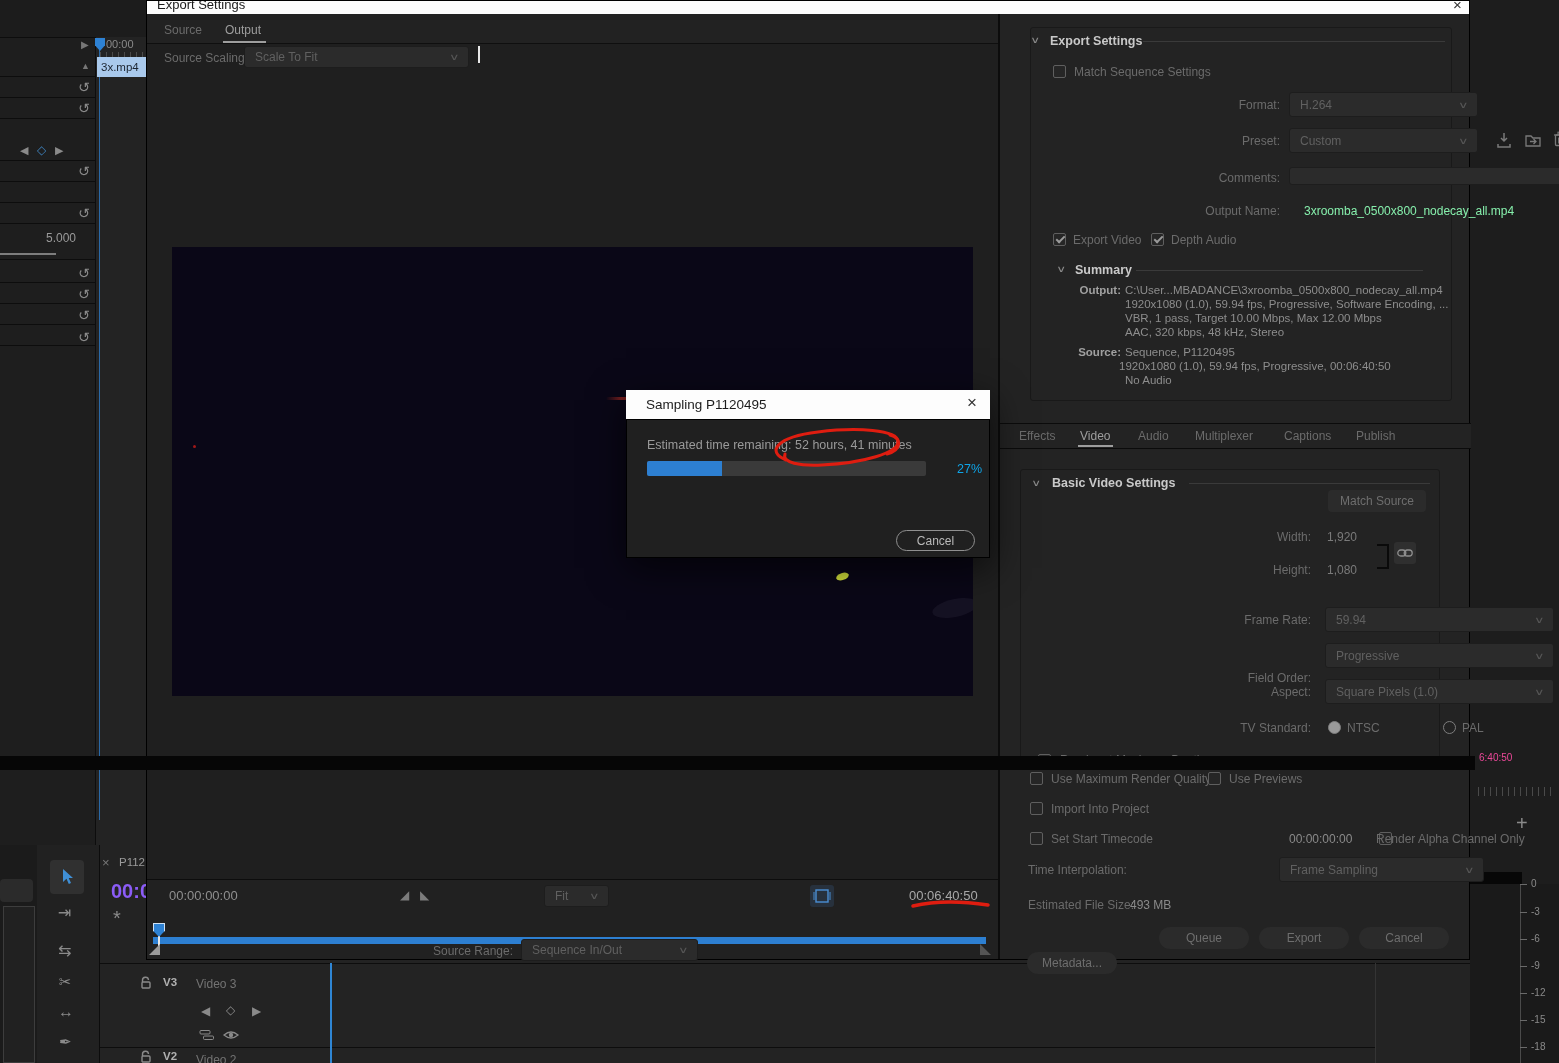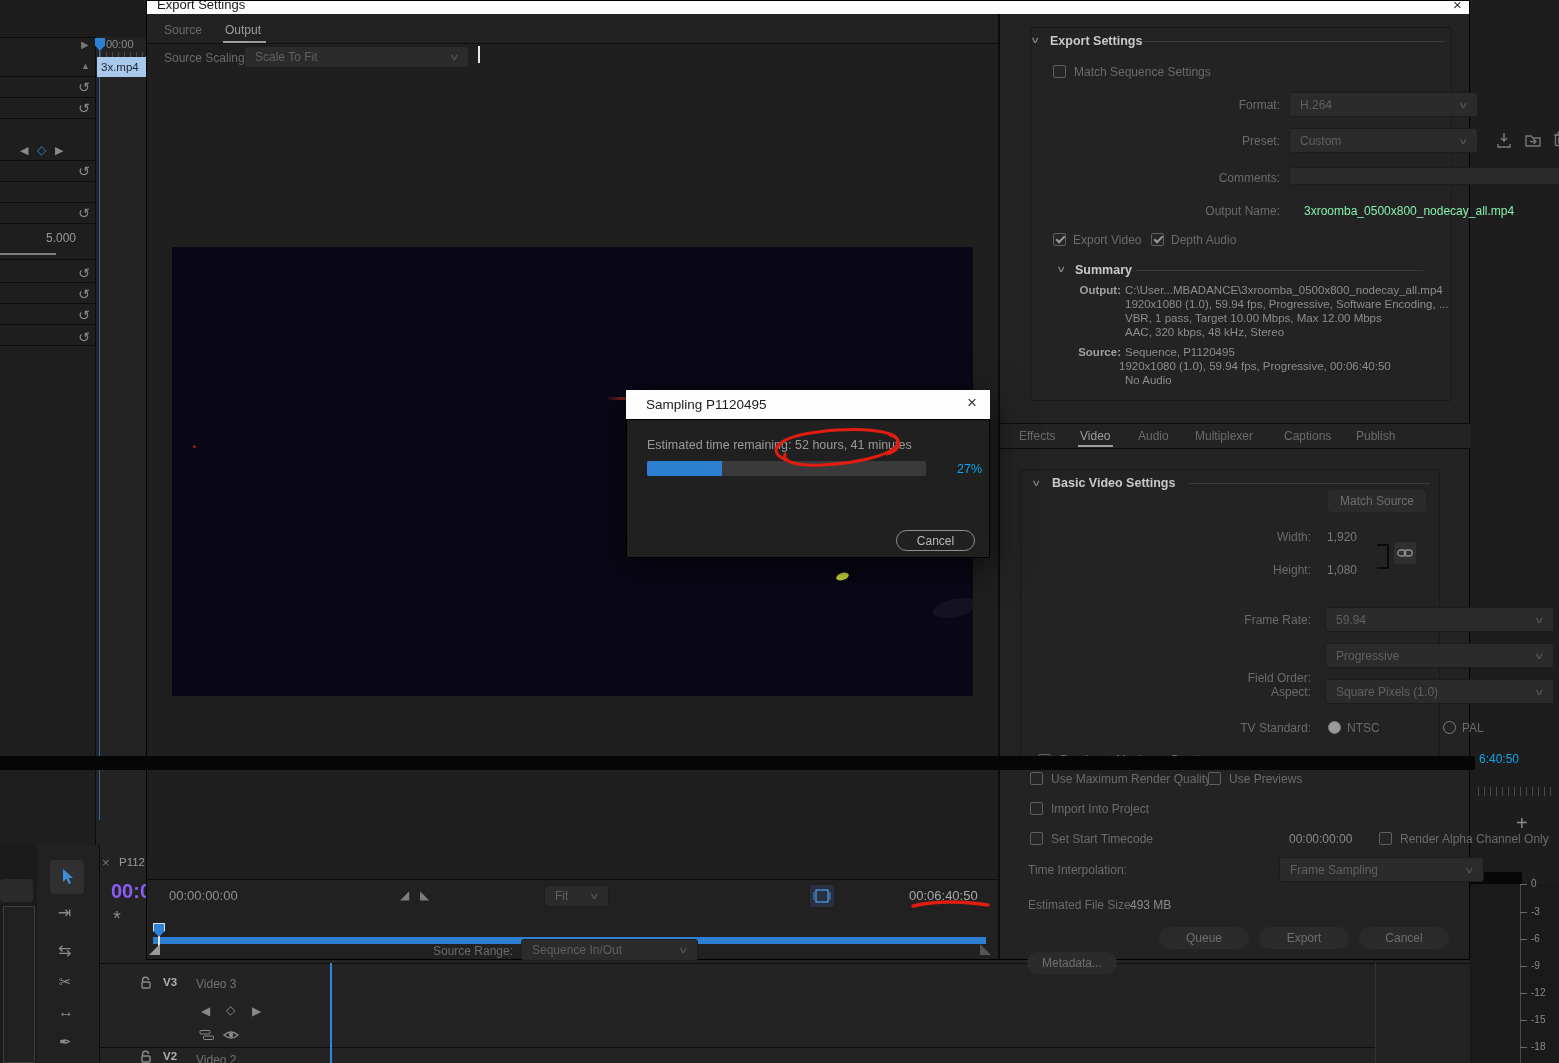--- a/index.html
+++ b/index.html
@@ -75,21 +75,21 @@
 
     <span class="abs icon" style="left:20px;top:144px;font-size:11px;">◀</span>
     <span class="abs" style="left:37px;top:143px;font-size:12px;color:#3d7fb8;">◇</span>
     <span class="abs icon" style="left:55px;top:144px;font-size:11px;">▶</span>
 
     <span class="abs txt" style="left:46px;top:231px;color:#9a9a9a;">5.000</span>
     <div class="abs" style="left:0;top:253px;width:56px;height:2px;background:#7d7d7d;"></div>
   </div>
 
   <div class="abs" style="left:1470px;top:0;width:89px;height:1063px;background:#1d1d1d;">
-    <span class="abs txt" style="left:9px;top:752px;font-size:12px;color:#0ea5e9;">6:40:50</span>
+    <span class="abs txt" style="left:9px;top:752px;font-size:10px;color:#ec4899;">6:40:50</span>
     <div class="abs ticks" style="left:8px;top:787px;width:78px;height:9px;"></div>
     <span class="abs icon" style="left:46px;top:812px;font-size:20px;color:#8a8a8a;">+</span>
     <div class="abs" style="left:0;top:872px;width:52px;height:12px;background:#070707;"></div>
 
     <div class="abs" style="left:0;top:884px;width:89px;height:179px;background:#1a1a1a;">
       <div class="abs" style="left:50px;top:0;width:1px;height:179px;background:#4a4a4a;"></div>
       <div class="abs" style="left:50px;top:0;width:7px;height:1px;background:#6a6a6a;"></div>
       <div class="abs" style="left:50px;top:28px;width:7px;height:1px;background:#6a6a6a;"></div>
       <div class="abs" style="left:50px;top:55px;width:7px;height:1px;background:#6a6a6a;"></div>
       <div class="abs" style="left:50px;top:82px;width:7px;height:1px;background:#6a6a6a;"></div>
@@ -360,21 +360,21 @@
       <div class="cb" style="left:208px;top:758px;"></div>
       <span class="abs txt dim" style="left:229px;top:758px;">Use Previews</span>
 
       <div class="cb" style="left:30px;top:788px;"></div>
       <span class="abs txt dim" style="left:51px;top:788px;">Import Into Project</span>
 
       <div class="cb" style="left:30px;top:818px;"></div>
       <span class="abs txt dim" style="left:51px;top:818px;">Set Start Timecode</span>
       <span class="abs txt" style="left:289px;top:818px;color:#8a8a8a;">00:00:00:00</span>
       <div class="cb" style="left:379px;top:818px;"></div>
-      <span class="abs txt dim" style="left:400px;top:818px;">Render Alpha Channel Only</span>
+      <span class="abs txt dim" style="left:376px;top:818px;">Render Alpha Channel Only</span>
 
       <span class="abs txt dim" style="left:28px;top:849px;">Time Interpolation:</span>
       <div class="abs dd" style="left:279px;top:843px;width:205px;height:25px;justify-content:space-between;">
         <span>Frame Sampling</span>
         <span class="chev">∨</span>
       </div>
 
       <span class="abs txt dim" style="left:28px;top:884px;">Estimated File Size:</span>
       <span class="abs txt" style="left:130px;top:884px;color:#8a8a8a;">493 MB</span>
 

